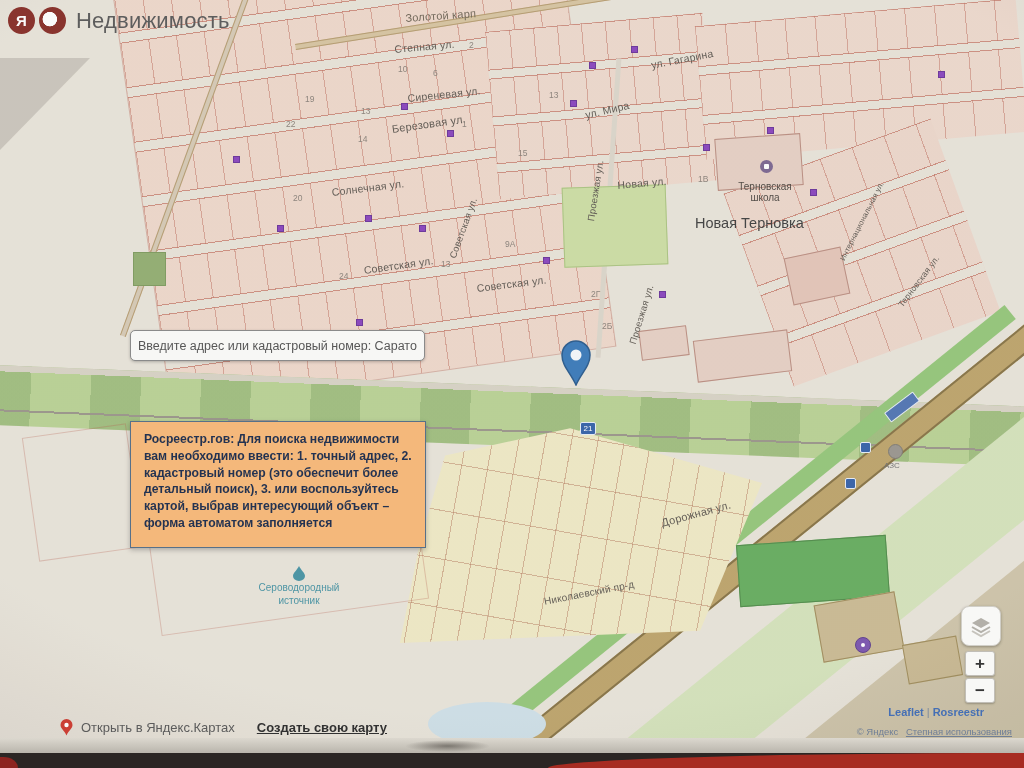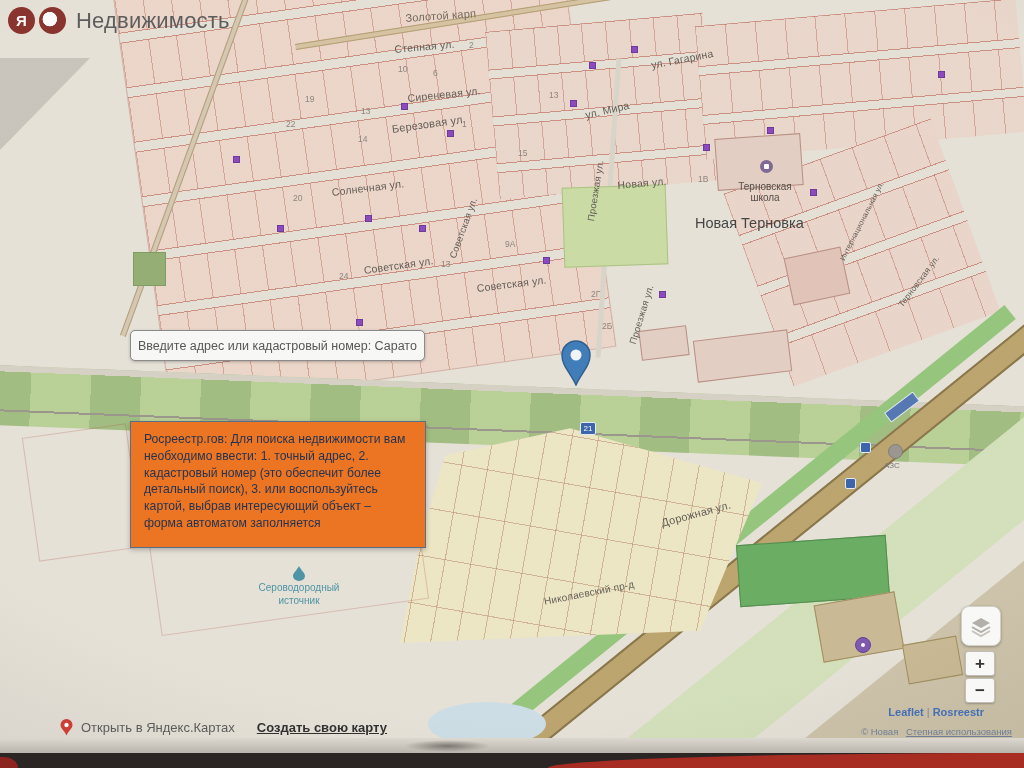--- a/index.html
+++ b/index.html
@@ -84,23 +84,23 @@
                font-size:15px;display:flex;align-items:center;justify-content:center;}
   .logo-home{width:27px;height:27px;border-radius:50%;
              background:radial-gradient(circle at 40% 45%, #fff 0 7px, transparent 7.5px), #8f2f28;}
   .logo-text{font-size:22px;color:#5c5c5c;font-weight:500;margin-left:6px;letter-spacing:.2px;}
   .search-input{left:130px;top:330px;width:295px;height:31px;background:#fcfcfa;border:1.5px solid #8a8a8a;
     border-radius:5px;font-size:12.5px;color:#555;padding:0 7px;font-family:"Liberation Sans",sans-serif;
     box-shadow:0 1px 3px rgba(0,0,0,.25);position:absolute;z-index:50;}
   .find-btn{left:130px;top:366px;width:295px;height:32px;border:none;border-radius:4px;cursor:pointer;
     background:linear-gradient(180deg,#2368b8,#1c55a0);color:#fff;font-size:13.5px;
     font-family:"Liberation Sans",sans-serif;box-shadow:0 2px 4px rgba(0,0,0,.3);position:absolute;z-index:50;}
-  .info-box{left:130px;top:421px;width:296px;height:127px;background:#f97316;border:1.5px solid #53708c;
+  .info-box{left:130px;top:421px;width:296px;height:127px;background:#fdba74;border:1.5px solid #53708c;
     color:#1e2f52;font-size:12.2px;line-height:1.38;padding:9px 13px;overflow:hidden;
-    box-shadow:0 2px 5px rgba(0,0,0,.25);}
+    box-shadow:0 2px 5px rgba(0,0,0,.25);font-weight:bold;}
   .spring{left:243px;top:566px;width:112px;color:#3f93a5;font-size:10px;line-height:1.25;}
   .layers-btn{left:961px;top:606px;width:40px;height:40px;background:#fdfdfb;border-radius:8px;
     border:1px solid #d5d2ca;box-shadow:0 1px 3px rgba(0,0,0,.3);display:flex;align-items:center;justify-content:center;cursor:pointer;}
   .zoom-btn{position:absolute;width:30px;height:25px;background:#fdfdfb;border:1px solid #c4c1b9;border-radius:3px;
     font-size:17px;font-weight:bold;color:#333;text-align:center;line-height:23px;cursor:pointer;z-index:50;
     box-shadow:0 1px 2px rgba(0,0,0,.25);}
   .footer-left{left:60px;top:719px;display:flex;align-items:center;gap:8px;}
   .open-yandex{font-size:13px;color:#5a5a5a;cursor:pointer;}
   .create-map{font-size:13px;color:#2e2e2e;font-weight:bold;text-decoration:underline;cursor:pointer;margin-left:14px;}
   .attribution{right:40px;top:706px;position:absolute;z-index:50;font-size:11px;color:#3f6fbe;font-weight:bold;}
@@ -256,21 +256,21 @@
         <circle cx="6.5" cy="6" r="2.2" fill="#fff"></circle>
       </svg>
       <span class="open-yandex">Открыть в Яндекс.Картах</span>
       <span class="create-map">Создать свою карту</span>
     </div>
 
     <div class="attribution">
       <span>Leaflet</span><span class="sep">|</span><span>Rosreestr</span>
     </div>
     <div class="copyright">
-      <span>© Новая</span>
+      <span>© Яндекс</span>
       <span class="terms">Степная использования</span>
     </div>
   </div>
 
   <div class="bezel">
     <div class="bezel-smudge"></div>
   </div>
   <div class="photo-bottom">
     <div class="red-right"></div>
     <div class="red-left"></div>

